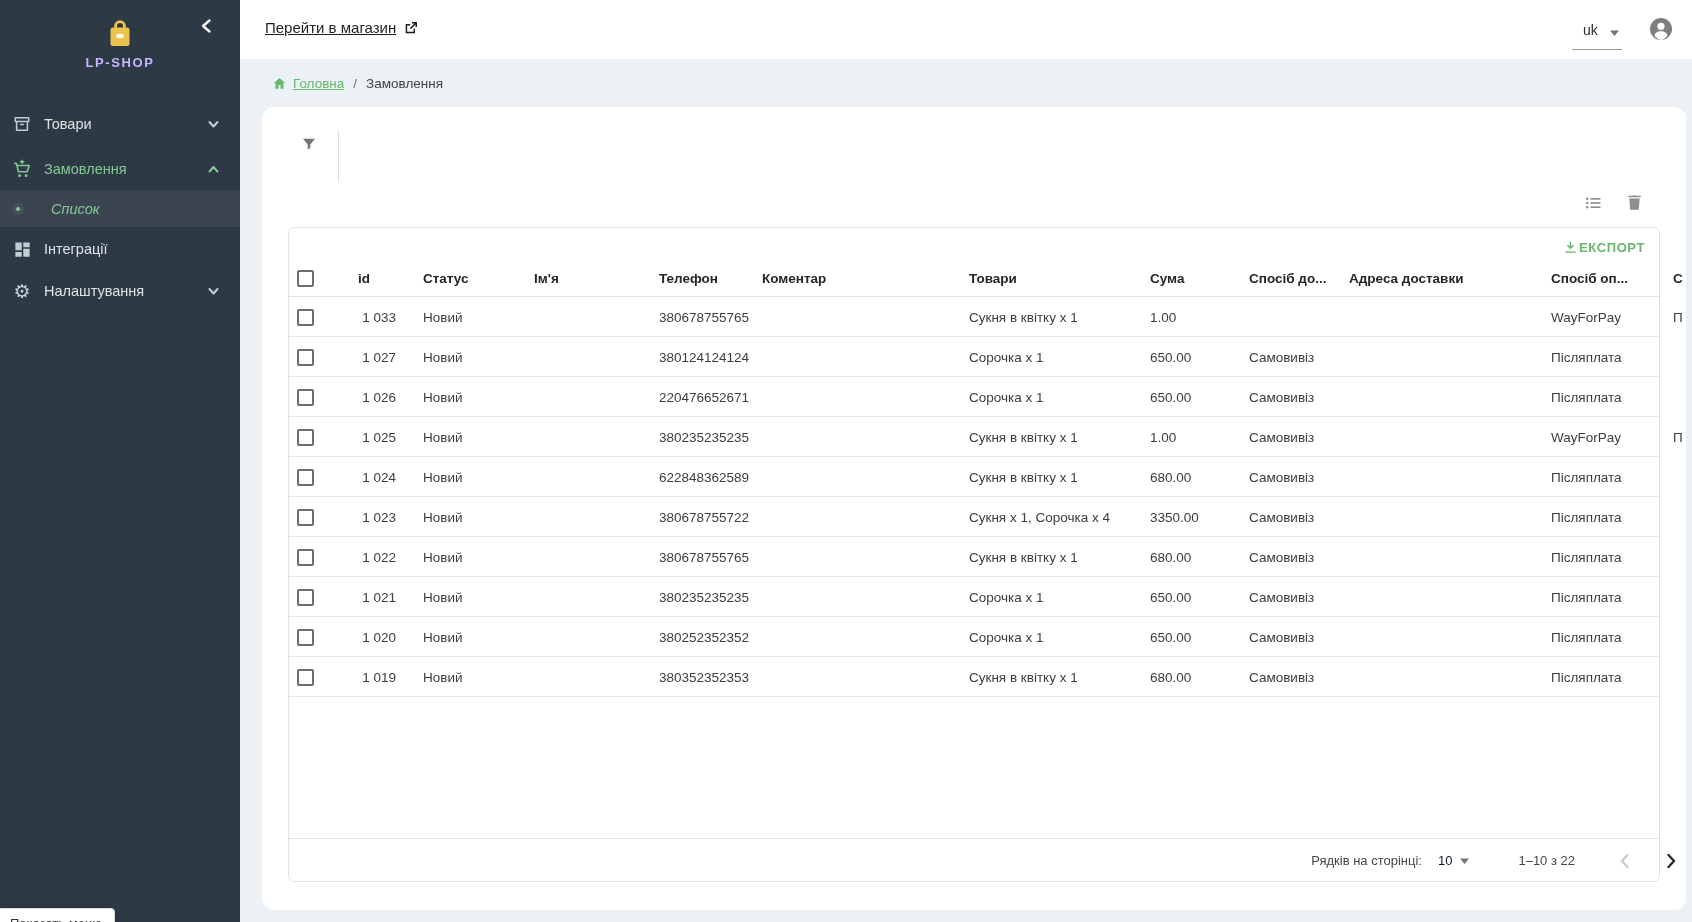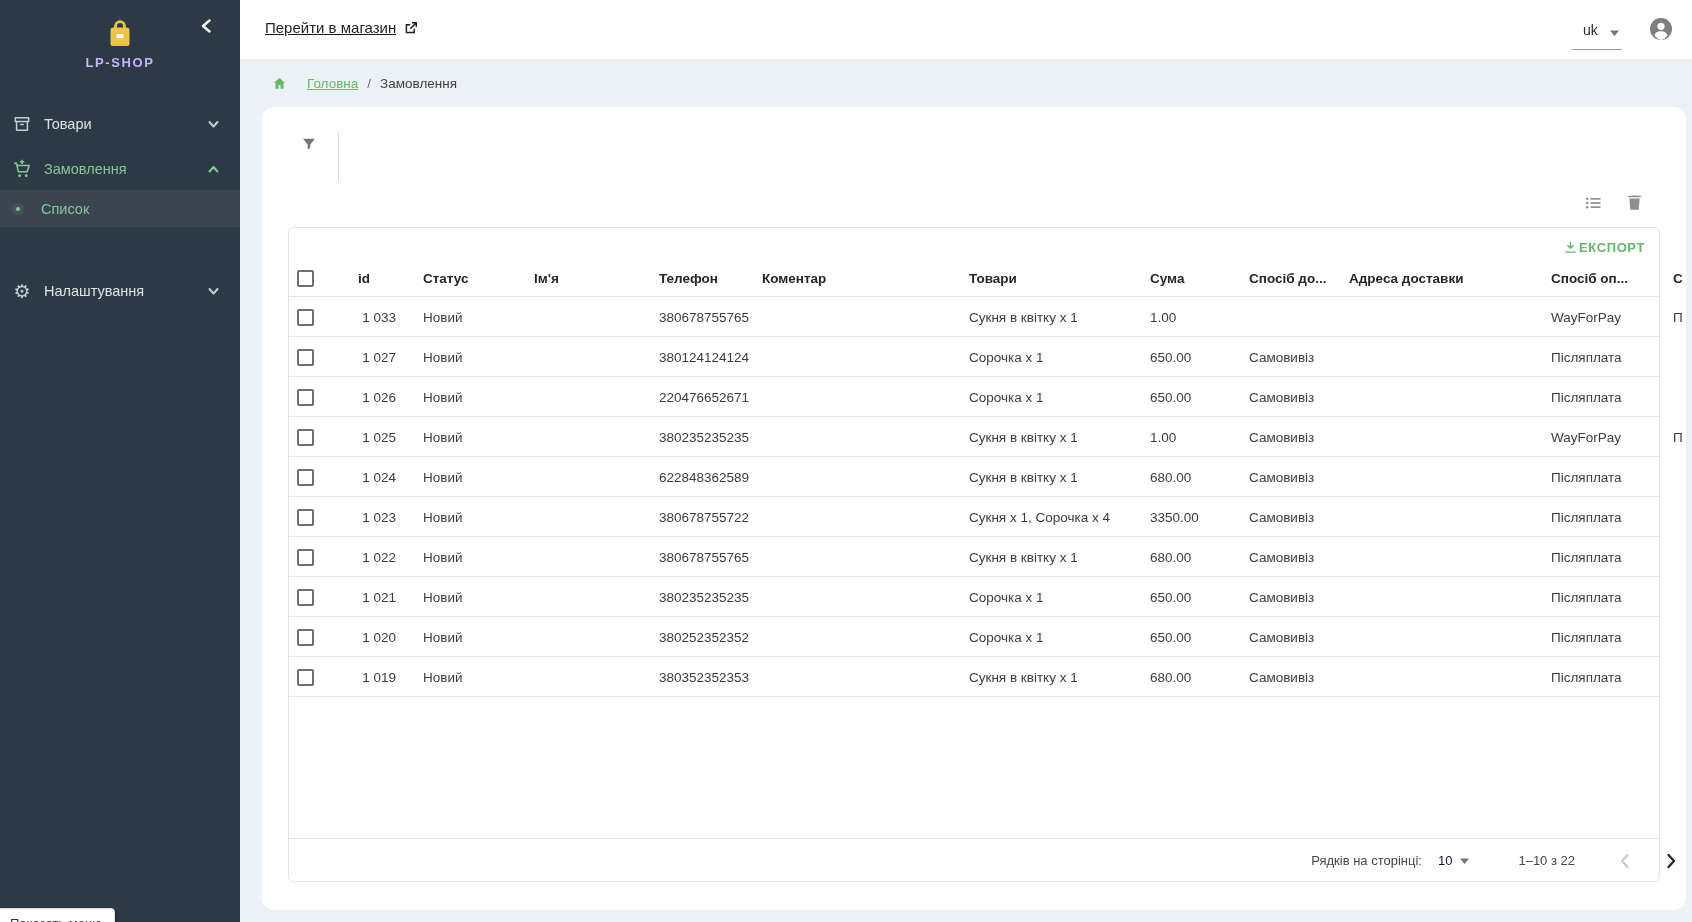--- a/index.html
+++ b/index.html
@@ -13,36 +13,36 @@
   .logo-bag { display:block; margin:0 auto; }
   .logo-text { display:block; margin-top:3px; color:#c4b5fd; font-weight:bold; font-size:13px; letter-spacing:1.6px; }
   .nav-item { position:absolute; left:0; width:240px; height:42px; display:flex; align-items:center; padding-left:9px; cursor:pointer; }
   .nav-item .icon-slot { width:26px; height:24px; display:flex; align-items:center; justify-content:center; }
   .nav-label { margin-left:9px; font-size:14.5px; color:#dde3e6; }
   .nav-item.green .nav-label { color:#86c796; }
   .nav-chevron { position:absolute; right:20px; top:50%; margin-top:-6px; }
   .nav-sub { position:absolute; left:0; width:240px; height:37px; background:#3a454f; display:flex; align-items:center; padding-left:9px; cursor:pointer; }
   .bullet { width:12px; height:12px; border-radius:50%; background:#46525a; position:relative; margin-left:3px; }
   .bullet::after { content:""; position:absolute; left:4px; top:4px; width:4px; height:4px; border-radius:50%; background:#86c796; }
-  .nav-sub .nav-label { margin-left:17px; color:#86c796; }
+  .nav-sub .nav-label { margin-left:27px; color:#86c796;font-style:italic; }
   .gear-glyph { font-family:"DejaVu Sans", sans-serif; font-size:19px; color:#c3ced4; line-height:1; }
 
   
   .main { position:absolute; left:240px; top:0; width:1452px; height:922px; }
   .appbar { position:absolute; left:0; top:0; width:1452px; height:59px; background:#fff; }
   .store-link { position:absolute; left:25px; top:19px; display:flex; align-items:center; gap:7px; cursor:pointer; }
   .store-link span { font-size:15px; color:#1f1f1f; text-decoration:underline; }
   .lang { position:absolute; left:1332px; top:20px; width:50px; height:30px; border-bottom:1px solid #979ca1; cursor:pointer; }
   .lang-value { position:absolute; left:11px; top:2px; font-size:14px; color:#2b2b2b; }
   .lang-chevron { position:absolute; right:2px; top:9px; }
   .avatar { position:absolute; left:1409px; top:17px; width:24px; height:24px; cursor:pointer; }
 
   .main-content { position:absolute; left:0; top:59px; width:1452px; height:863px; background:#ebf1f4; }
   .breadcrumb { position:absolute; left:32px; top:0; height:48px; display:flex; align-items:center; gap:7px; }
-  .bc-home-link { display:flex; align-items:center; gap:20px; cursor:pointer; }
+  .bc-home-link { display:flex; align-items:center; gap:6px; cursor:pointer; }
   .bc-home-link span { font-size:13.5px; color:#67b76d; text-decoration:underline; }
   .bc-sep { font-size:13.5px; color:#6d6d6d; padding:0 2px; }
   .bc-current { font-size:13.5px; color:#424242; }
 
   .panel { position:absolute; left:22px; top:48px; width:1424px; height:803px; background:#fff; border-radius:12px; overflow:hidden; }
   .filter-btn { position:absolute; left:38px; top:28px; width:26px; height:26px; cursor:pointer; }
   .filter-divider { position:absolute; left:76px; top:24px; width:1px; height:51px; background:#dcdfe2; }
   .view-list-btn { position:absolute; left:1321px; top:86px; width:24px; height:24px; cursor:pointer; }
   .trash-btn { position:absolute; left:1363px; top:86px; width:24px; height:24px; cursor:pointer; }
 
@@ -128,20 +128,28 @@
     <svg class="nav-chevron" width="13" height="13" viewBox="0 0 13 13">
       <polyline points="2.5,8.5 6.5,4 10.5,8.5" fill="none" stroke="#86c796" stroke-width="2" stroke-linecap="round" stroke-linejoin="round"></polyline>
     </svg>
   </div>
 
   <div class="nav-sub" style="top:190px">
     <span class="bullet"></span>
     <span class="nav-label">Список</span>
   </div>
 
+  <div class="nav-item" style="top:228px">
+    <span class="icon-slot">
+      <svg width="19" height="19" viewBox="0 0 24 24">
+          <path d="M3 13h8V3H3v10zm0 8h8v-6H3v6zm10 0h8V11h-8v10zm0-18v6h8V3h-8z" fill="#c3ced4"></path>
+        </svg>
+    </span>
+    <span class="nav-label">Інтеграції</span>
+  </div>
 
   <div class="nav-item" style="top:270px">
     <span class="icon-slot">
         <span class="gear-glyph">⚙</span>
       </span>
     <span class="nav-label">Налаштування</span>
     <svg class="nav-chevron" width="13" height="13" viewBox="0 0 13 13">
       <polyline points="2.5,4 6.5,8.5 10.5,4" fill="none" stroke="#c3ced4" stroke-width="2" stroke-linecap="round" stroke-linejoin="round"></polyline>
     </svg>
   </div>

